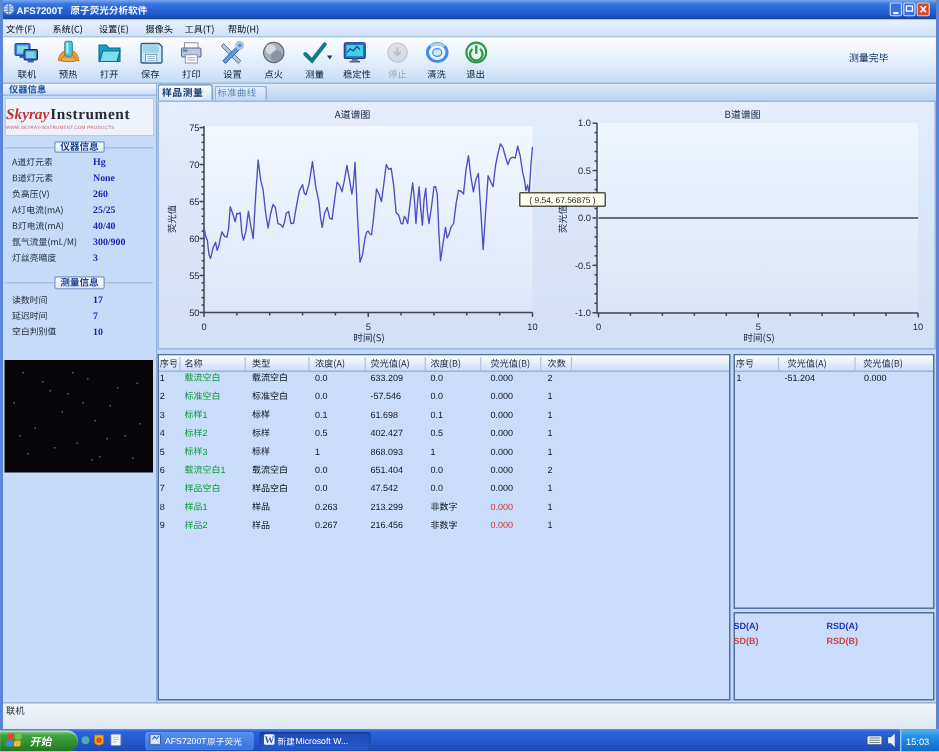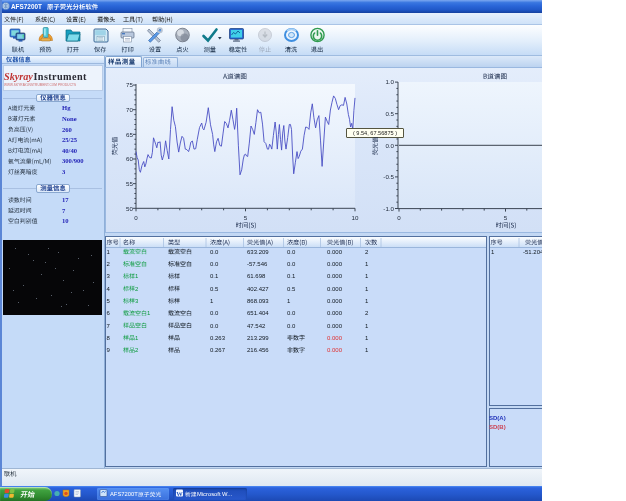--- a/index.html
+++ b/index.html
@@ -1,15 +1,15 @@
 <!DOCTYPE html>
 <html><head><meta charset="utf-8"><style>
 *{margin:0;padding:0;box-sizing:border-box}
 body{width:626px;height:501px;overflow:hidden;font-family:"Liberation Sans",sans-serif}
-#app{position:relative;width:542px;height:501px;background:#bdd5f4;overflow:hidden}
+#app{position:relative;width:626px;height:501px;background:#bdd5f4;overflow:hidden}
 .abs{position:absolute}
 #titlebar{left:0;top:0;width:626px;height:12.5px;background:linear-gradient(180deg,#7ca8f0 0%,#3a77e0 20%,#2a66d8 45%,#2058c8 75%,#16419e 100%)}
 #menubar{left:2px;top:12.5px;width:622px;height:12.5px;background:linear-gradient(180deg,#e8f1fc,#cfe2f8);border-bottom:1px solid #aac4e6}
 #toolbar{left:2px;top:25px;width:622px;height:30.5px;background:linear-gradient(180deg,#fdfeff 0%,#e2eefb 55%,#c6dcf6 100%);border-bottom:1px solid #9fbce0}
 #lpanel{left:2px;top:55.5px;width:102.5px;height:425px;background:#c5dbf8;border-right:1px solid #8fafd8}
 #lphead{left:2px;top:55.5px;width:101.5px;height:8.5px;background:linear-gradient(180deg,#f2f8ff,#c9def8);border-bottom:1px solid #9db9de}
 #logo{left:3px;top:65px;width:100px;height:26px;background:#edf3fc;border:1px solid #b8cce8}
 .gline{height:1px;background:#a9c0e2}
 .gbox{background:linear-gradient(180deg,#ffffff,#dce9fa);border:1px solid #8aa8d0;border-radius:2px}
 #camera{left:3px;top:240px;width:99px;height:75px;background:#060608}

